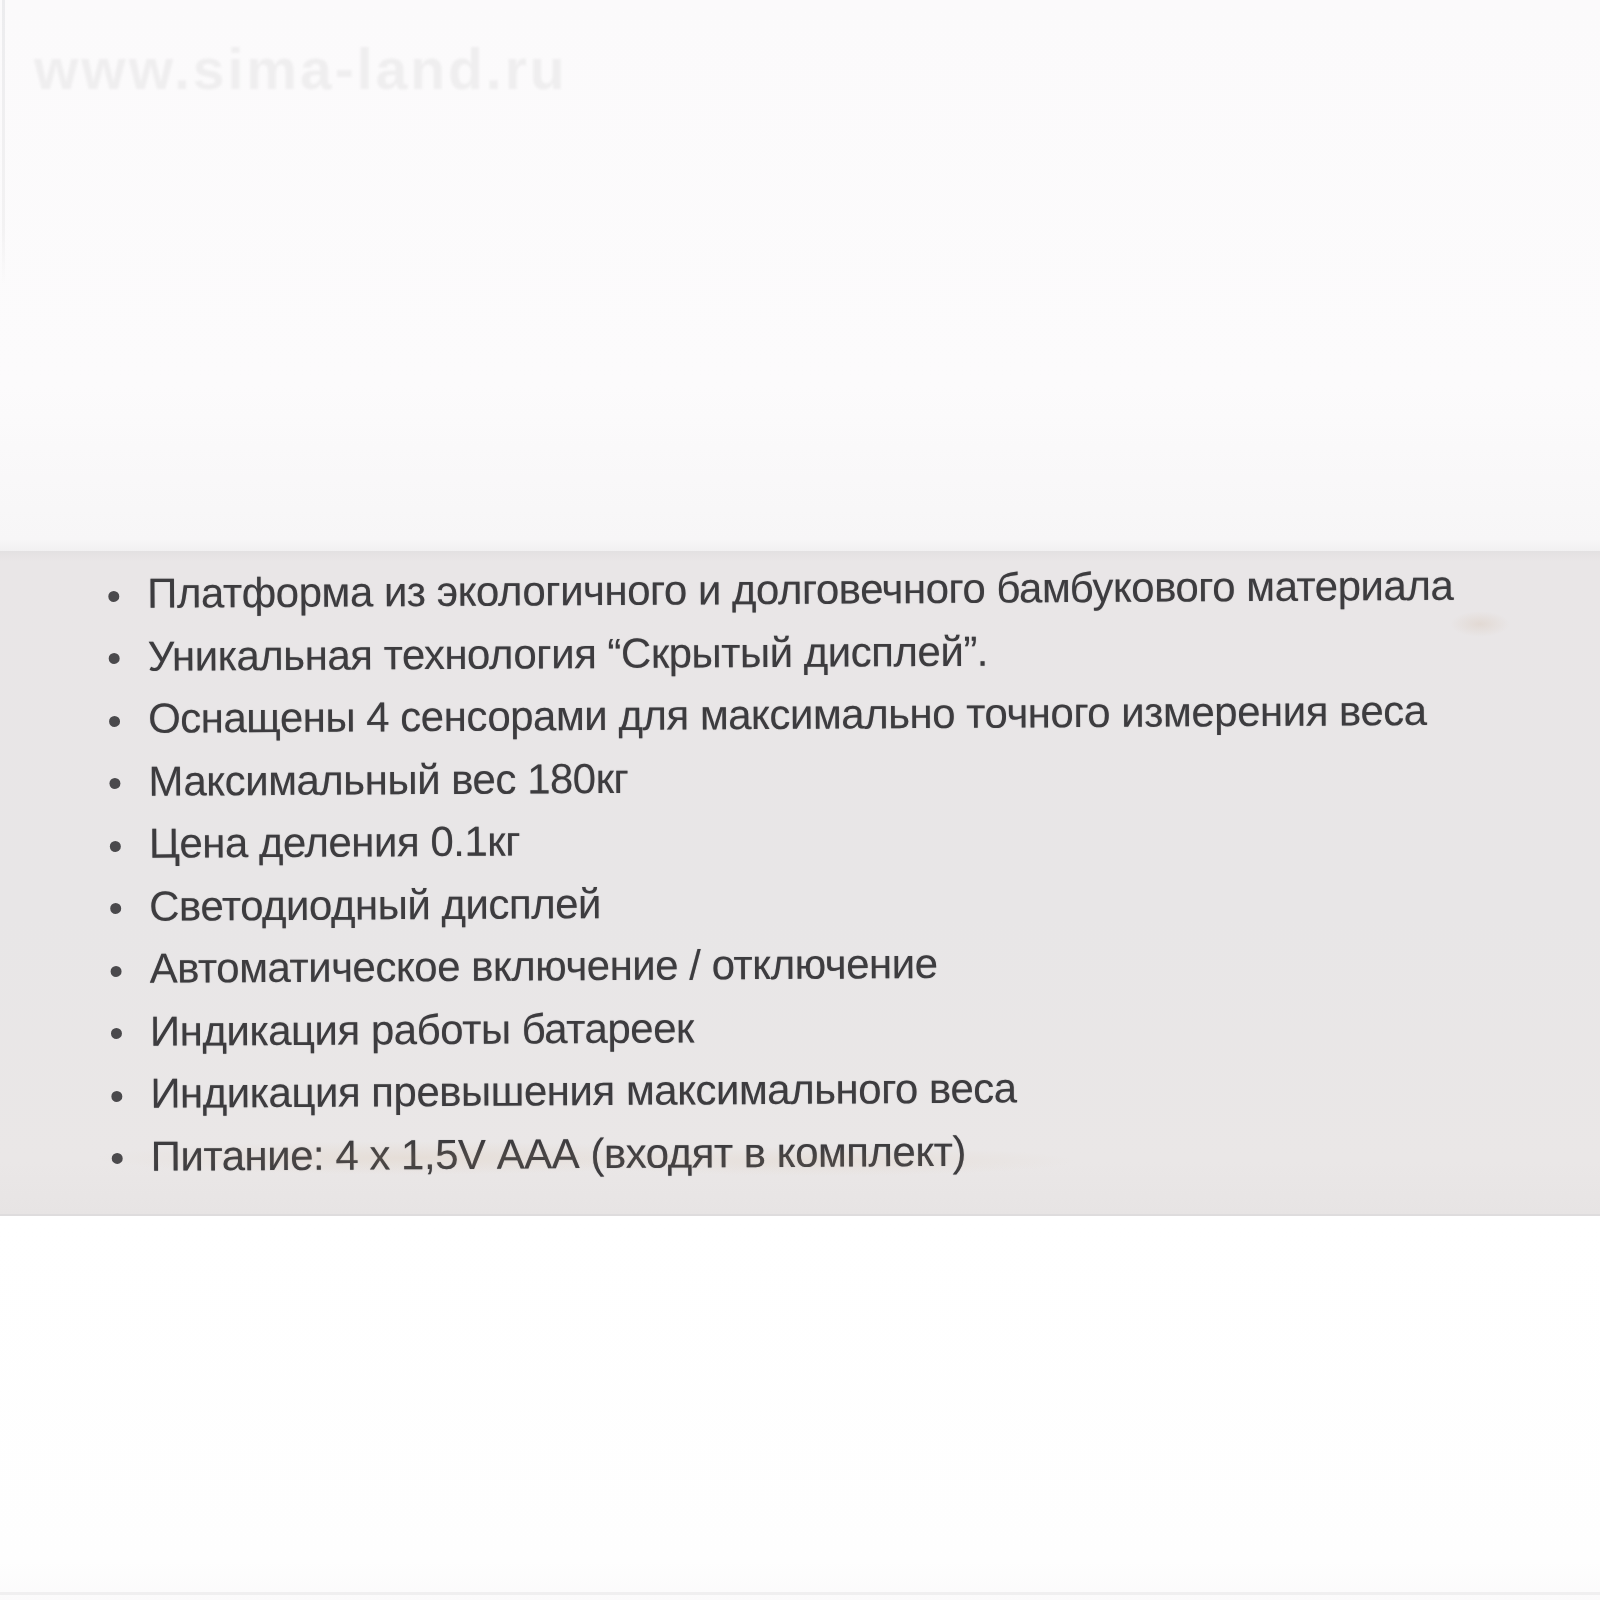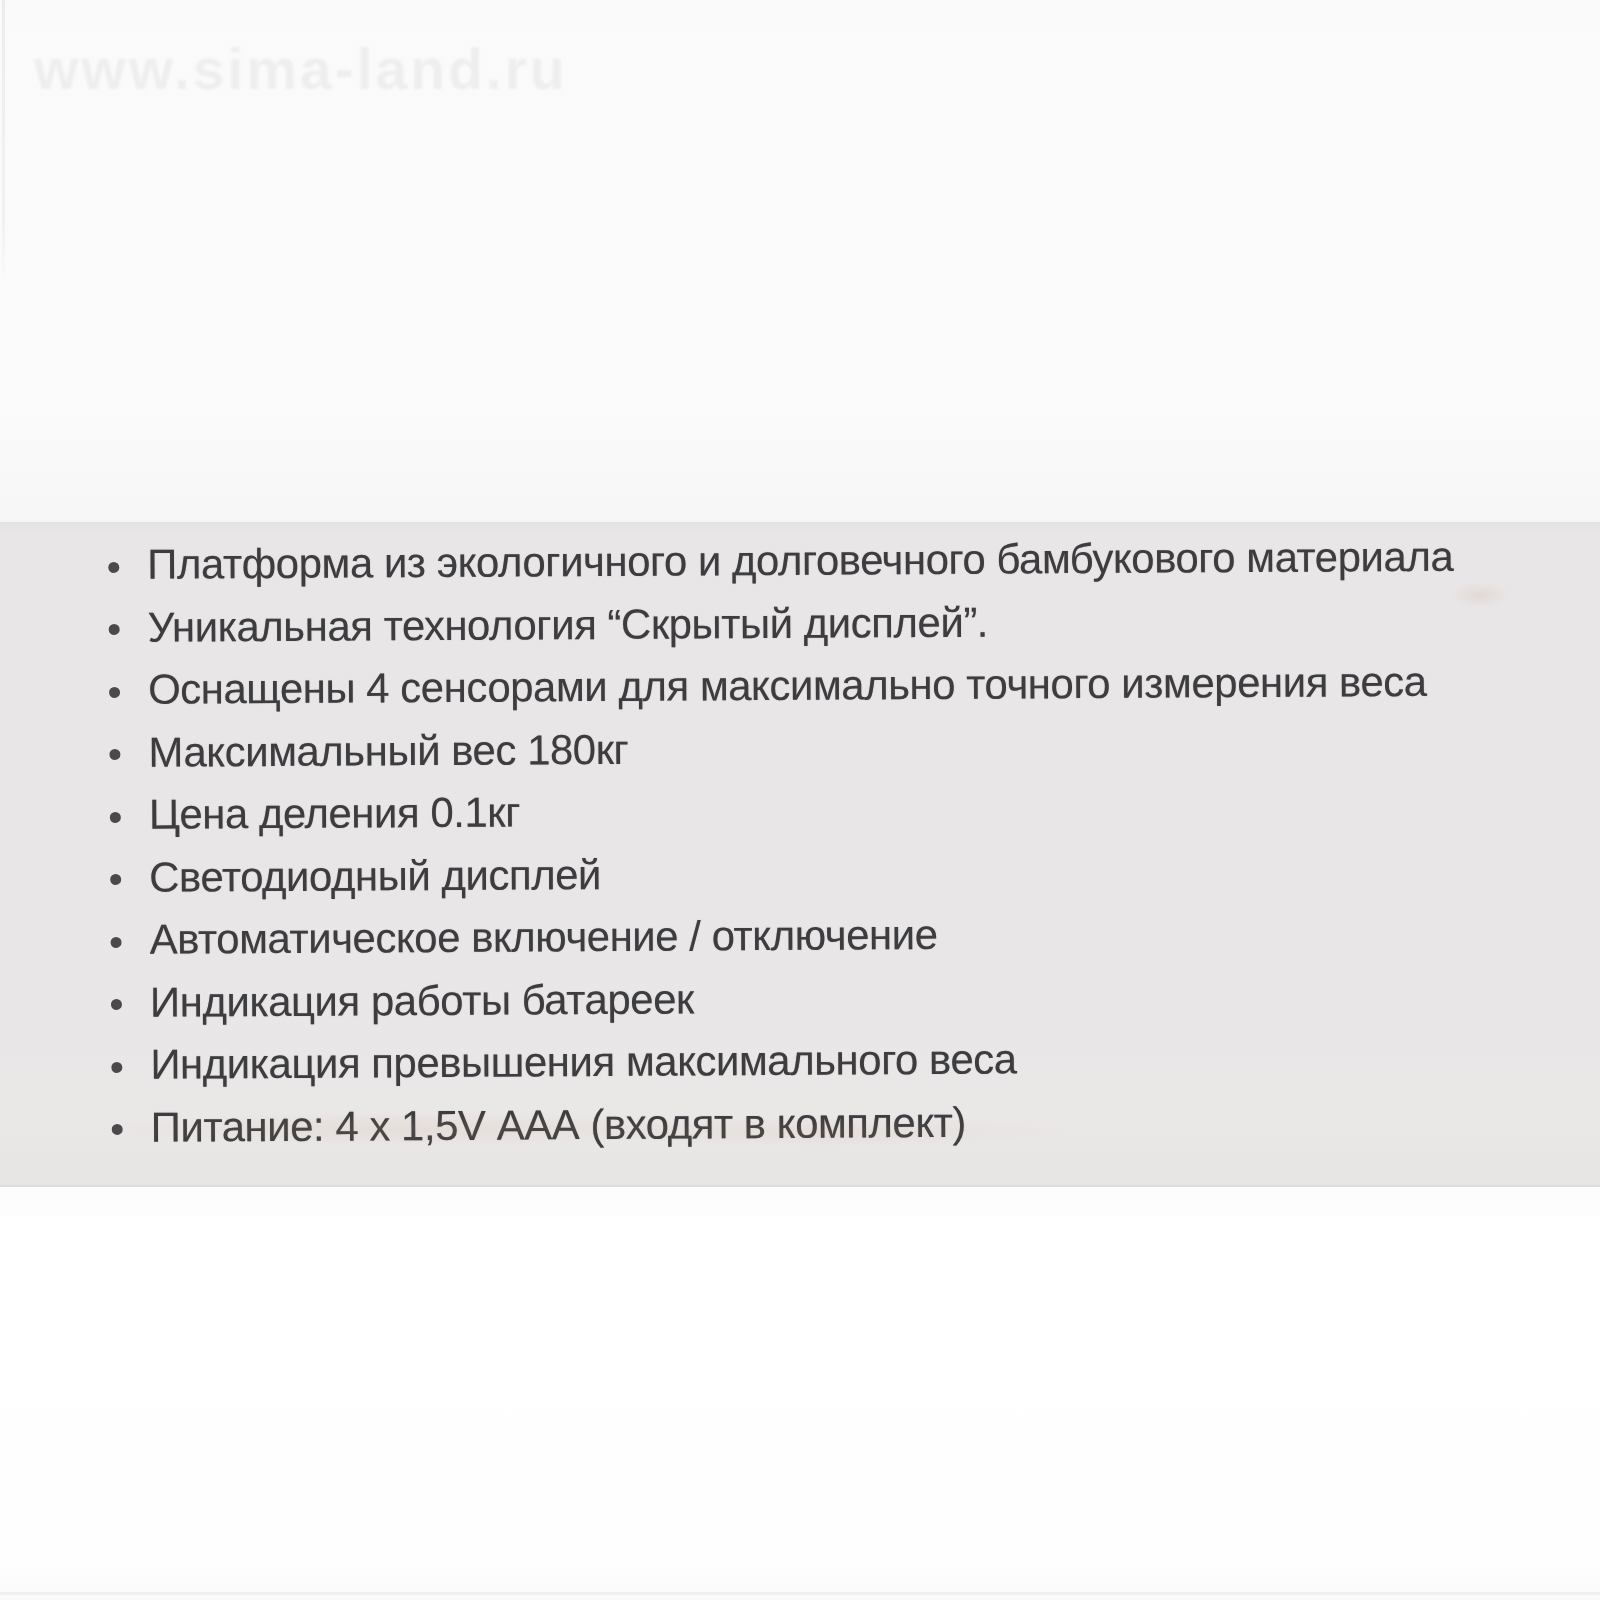--- a/index.html
+++ b/index.html
@@ -36,21 +36,21 @@
   
   .left-edge {
     position: absolute;
     left: 2px; top: 0;
     width: 3px; height: 285px;
     background: linear-gradient(180deg, #ececee 0%, #f3f2f3 80%, rgba(243,242,243,0) 100%);
   }
   
   .panel {
     position: absolute;
-    left: 0; top: 522px;
+    left: 0; top: 551px;
     width: 1600px; height: 663px;
     background: linear-gradient(180deg, #e3e1e2 0px, #e9e6e7 10px, #e8e6e7 55%, #eae7e7 92%, #e7e4e4 100%);
     border-bottom: 2px solid #dedcdd;
   }
   .features {
     position: absolute;
     left: 110px; top: 12px;
     margin: 0; padding: 0;
     list-style: none;
     transform: rotate(-0.35deg);

